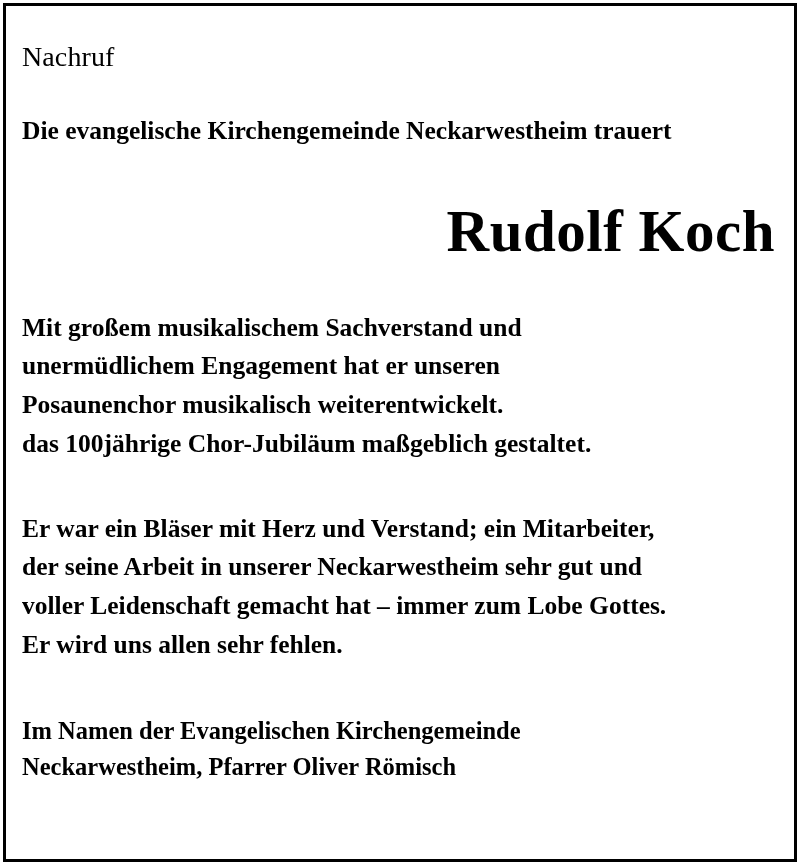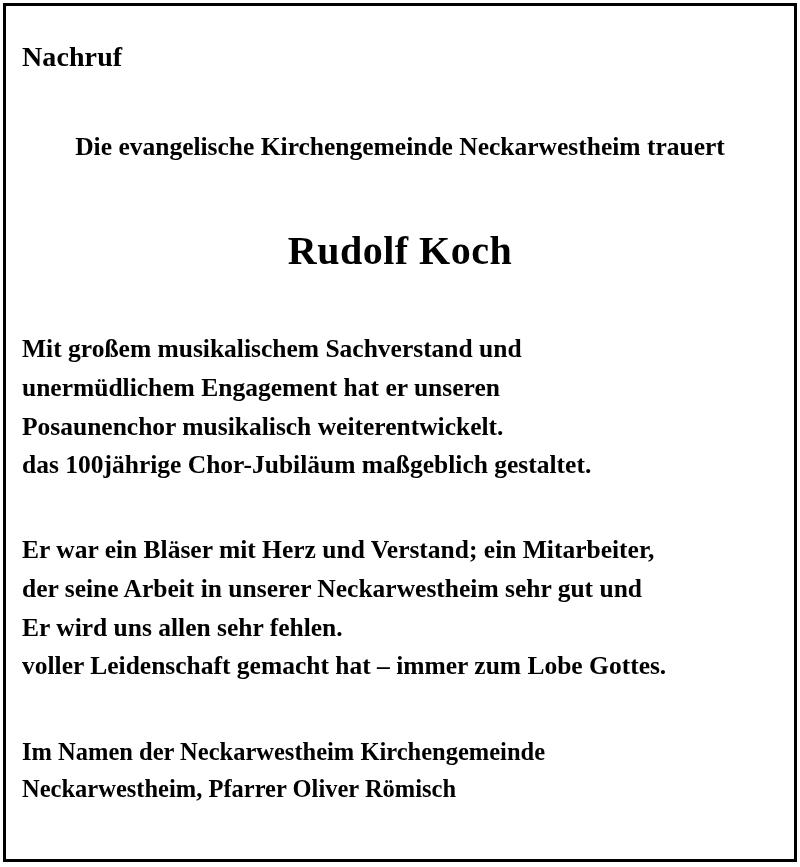--- a/index.html
+++ b/index.html
@@ -37,41 +37,41 @@
     width: 800px;
     box-sizing: border-box;
     padding: 0 22px;
   }
 
   .kicker {
     margin: 0;
     padding-top: 42px;
     text-align: left;
     font-size: 28px;
-    font-weight: bold;
+    font-weight: normal;
     line-height: 1.1;
     letter-spacing: 0.1px;
   }
 
   .intro {
-    margin: 16px;
+    margin: 0;
     padding-top: 40px;
-    text-align: center;
+    text-align: left;
     font-size: 25.5px;
     font-weight: bold;
     line-height: 1.42;
   }
   .intro .l1 { display: block; }
   .intro .l2 { display: block; }
 
   .deceased-name {
-    margin: 16px;
+    margin: 3px;
     padding-top: 48px;
-    text-align: center;
-    font-size: 40px;
+    text-align: right;
+    font-size: 59px;
     font-weight: bold;
     line-height: 1.08;
     letter-spacing: 0.5px;
   }
 
   .para {
     margin: 0;
     text-align: left;
     font-size: 25.5px;
     font-weight: bold;
@@ -107,23 +107,23 @@
     <div class="para para-tribute">
       <span>Mit großem musikalischem Sachverstand und</span>
       <span>unermüdlichem Engagement hat er unseren</span>
       <span>Posaunenchor musikalisch weiterentwickelt.</span>
       <span>das 100jährige Chor-Jubiläum maßgeblich gestaltet.</span>
     </div>
 
     <div class="para para-memory">
       <span>Er war ein Bläser mit Herz und Verstand; ein Mitarbeiter,</span>
       <span>der seine Arbeit in unserer Neckarwestheim sehr gut und</span>
+      <span>voller Leidenschaft gemacht hat – immer zum Lobe Gottes.</span>
       <span>Er wird uns allen sehr fehlen.</span>
-      <span>voller Leidenschaft gemacht hat – immer zum Lobe Gottes.</span>
     </div>
 
     <div class="para para-signature">
-      <span>Im Namen der Neckarwestheim Kirchengemeinde</span>
+      <span>Im Namen der Evangelischen Kirchengemeinde</span>
       <span>Neckarwestheim, Pfarrer Oliver Römisch</span>
     </div>
 
   </div>
 </div>
 
 </body></html>

